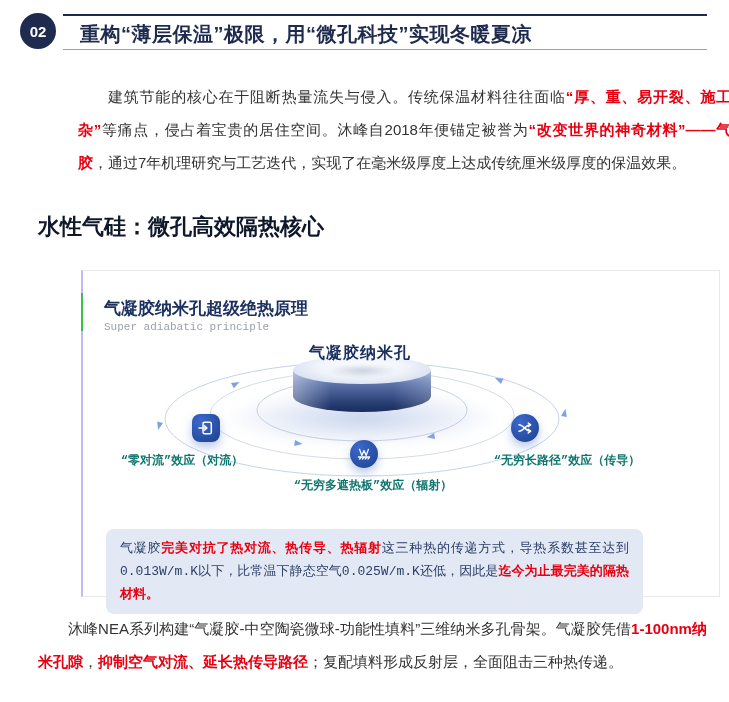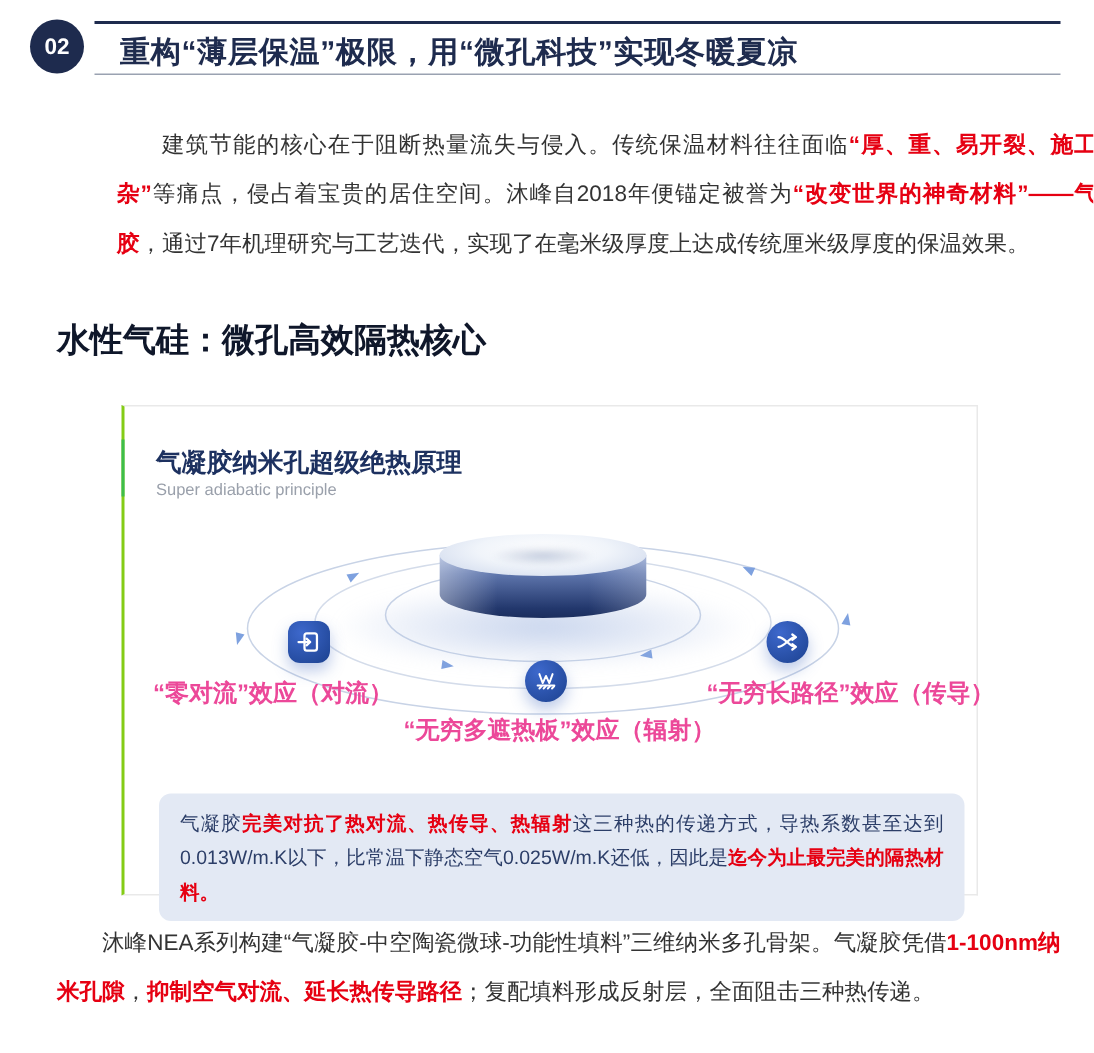--- a/index.html
+++ b/index.html
@@ -24,22 +24,22 @@
   
   .para{position:absolute;left:38px;width:669px;font-size:15px;line-height:33px;color:var(--ink);
     text-align:justify;text-indent:2em;}
   .para .red{color:var(--red);font-weight:bold;}
   .intro{top:80px;margin-left:40px;}
   .outro{top:612px;}
 
   .section-title{position:absolute;left:38px;top:212px;font-size:22px;font-weight:bold;color:#0f172a;}
 
   
-  .card{position:absolute;left:81px;top:270px;width:571px;height:327px;background:#fff;
-    border:1px solid var(--card-border);border-left:2px solid #84cc16;}
+  .card{position:absolute;left:81px;top:270px;width:639px;height:327px;background:#fff;
+    border:1px solid var(--card-border);border-left:2px solid #c4b5fd;font-family:Liberation Mono, monospace;}
   .card-accent{position:absolute;left:-2px;top:22px;width:2px;height:38px;background:var(--green);}
   .card-title{position:absolute;left:21px;top:26px;font-size:17px;font-weight:bold;color:#1d3160;}
   .card-sub{position:absolute;left:21px;top:50px;font-size:11px;color:#9aa0ab;text-align:right;}
 
   .diagram-svg{position:absolute;left:0;top:0;pointer-events:none;}
 
   .cyl-glow{position:absolute;left:139px;top:118px;width:280px;height:58px;border-radius:50%;
     background:radial-gradient(ellipse at center,rgba(172,191,228,.65) 0%,rgba(172,191,228,0) 70%);
     filter:blur(5px);}
   .cyl-side{position:absolute;left:210px;top:99px;width:138px;height:42px;
@@ -52,21 +52,21 @@
     background:radial-gradient(ellipse at center,rgba(144,160,192,.55),rgba(144,160,192,0) 70%);
     filter:blur(2px);}
   .cyl-label{position:absolute;left:167px;top:72px;width:220px;text-align:center;
     font-size:16px;font-weight:bold;color:#1d3160;letter-spacing:1px;}
 
   .fx-icon{position:absolute;width:28px;height:28px;display:flex;align-items:center;justify-content:center;
     background:radial-gradient(circle at 32% 28%,var(--icon-blue1),var(--icon-blue2));
     box-shadow:0 5px 10px rgba(60,100,190,.35);}
   .fx-icon.square{border-radius:8px;}
   .fx-icon.round{border-radius:50%;}
-  .fx-label{position:absolute;font-size:16px;font-weight:bold;color:#ec4899;text-align:center;}
+  .fx-label{position:absolute;font-size:12px;font-weight:bold;color:#0f766e;text-align:center;}
 
   .note{position:absolute;left:23px;top:258px;width:537px;background:var(--note-bg);
     border-radius:8px;padding:8px 14px;font-size:13px;line-height:23px;color:var(--note-ink);
     text-align:justify;}
   .note .red{color:var(--red);font-weight:bold;}
 </style>
 </head>
 <body>
 
 <div class="page">
@@ -95,20 +95,21 @@
         <polygon points="0,0 8,3 0,6" transform="translate(148,112) rotate(-28)"></polygon>
         <polygon points="0,0 8,3 0,6" transform="translate(418,113) rotate(205)"></polygon>
         <polygon points="0,0 8,3 0,6" transform="translate(212,169) rotate(8)"></polygon>
         <polygon points="0,0 8,3 0,6" transform="translate(352,168) rotate(172)"></polygon>
       </g>
     </svg>
 
     <div class="cyl-glow"></div>
     <div class="cyl-side"></div>
     <div class="cyl-top"></div>
+    <div class="cyl-label">气凝胶纳米孔</div>
 
     <div class="fx-icon square" style="left:109px;top:143px;">
       <svg width="16" height="16" viewBox="0 0 16 16" fill="none" stroke="#fff" stroke-width="1.5" stroke-linecap="round" stroke-linejoin="round">
         <rect x="5" y="2.2" width="8.3" height="11.6" rx="1.6"></rect>
         <path d="M1 8 H8.6"></path>
         <path d="M6.4 5.8 L8.8 8 L6.4 10.2"></path>
       </svg>
     </div>
     <div class="fx-label" style="left:9px;top:181px;width:180px;">“零对流”效应（对流）</div>
 

